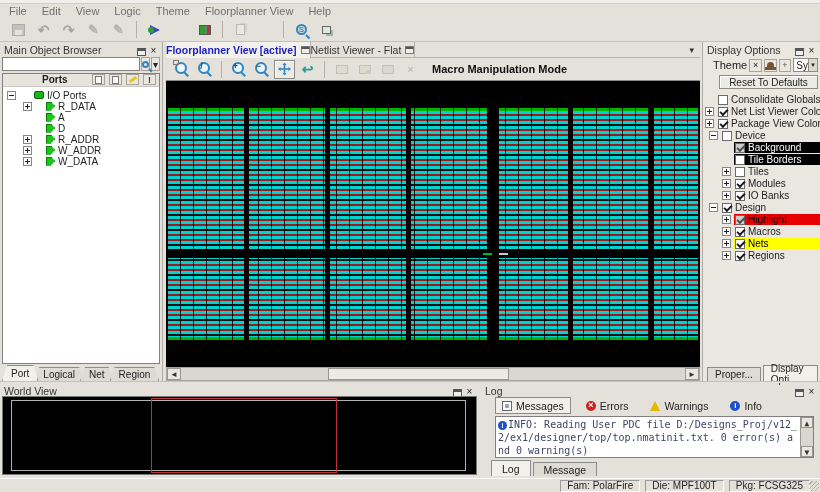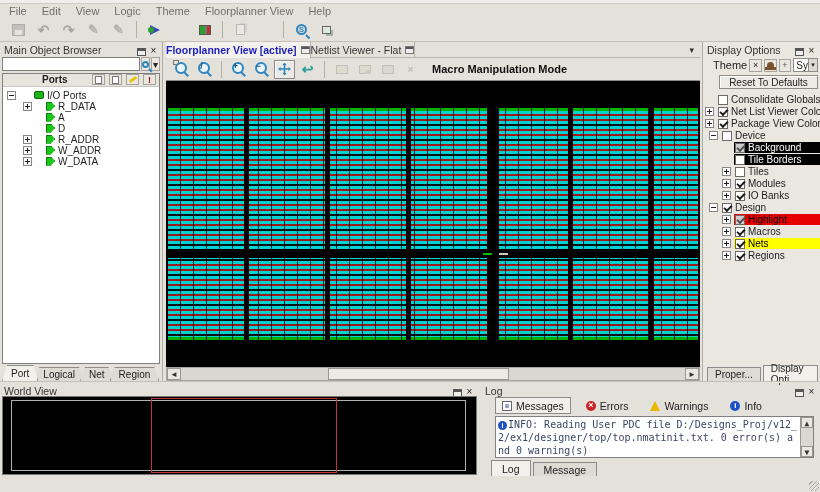--- a/index.html
+++ b/index.html
@@ -599,15 +599,20 @@
         <span class="sarrow up">▲</span>
         <span class="sarrow dn">▼</span>
       </div>
     </div>
     <div id="logtabs">
         <span class="logtab active">Log</span>
         <span class="logtab">Message</span>
       </div>
   </div>
 
+  <div id="statusbar" class="abs">
+    <span class="sbox">Fam: PolarFire</span>
+    <span class="sbox">Die: MPF100T</span>
+    <span class="sbox">Pkg: FCSG325</span>
+  </div>
   <div id="grip" class="abs"></div>
 
 </div>
 
 </body></html>

